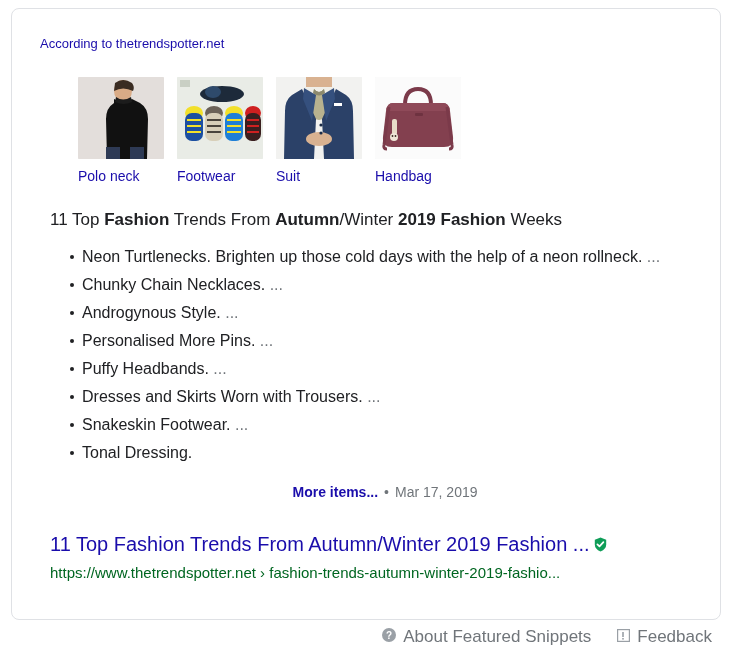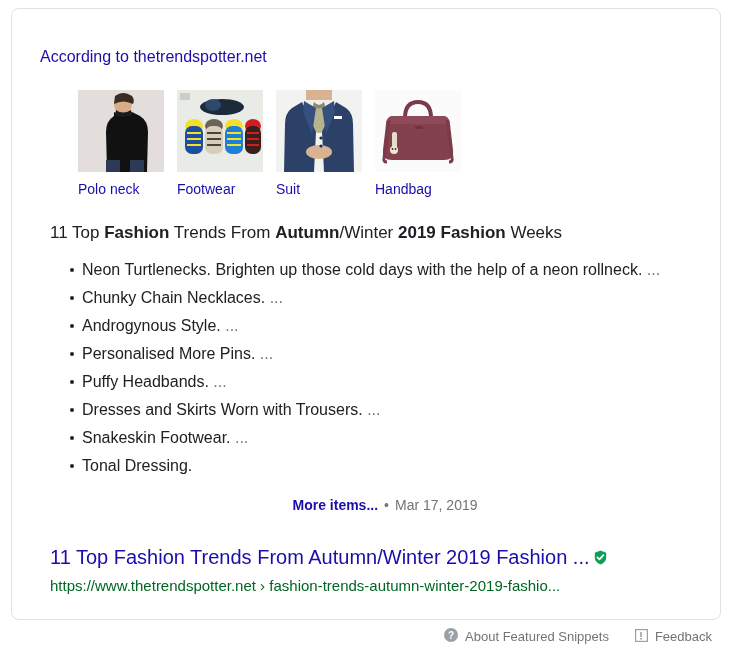--- a/index.html
+++ b/index.html
@@ -32,24 +32,24 @@
     background: #ffffff;
   }
 
   .card-inner {
     padding: 18px 20px 0 28px;
   }
 
   
   .according-to {
     color: #1a0dab;
-    font-size: 16px;
+    font-size: 13px;
     line-height: 26px;
     letter-spacing: 0;
-    margin: 17px 0 20px 0;
+    margin: 4px 0 20px 0;
     cursor: pointer;
     display: inline-block;
   }
 
   
   .thumb-strip {
     display: flex;
     align-items: flex-start;
     gap: 0px;
     margin-bottom: 14px;
@@ -165,21 +165,21 @@
     gap: 26px;
     font-size: 13px;
     color: #70757a;
   }
   .footer-item {
     display: flex;
     align-items: center;
     gap: 7px;
     cursor: pointer;
   }
-  .footer-label { color: #70757a; font-size: 13px; line-height: 16px; }
+  .footer-label { color: #70757a; font-size: 17px; line-height: 16px; }
 </style>
 </head>
 <body>
 
 <div id="root">
 
   <div class="snippet-card">
     <div class="card-inner">
 
       <div class="according-to">According to thetrendspotter.net</div>

